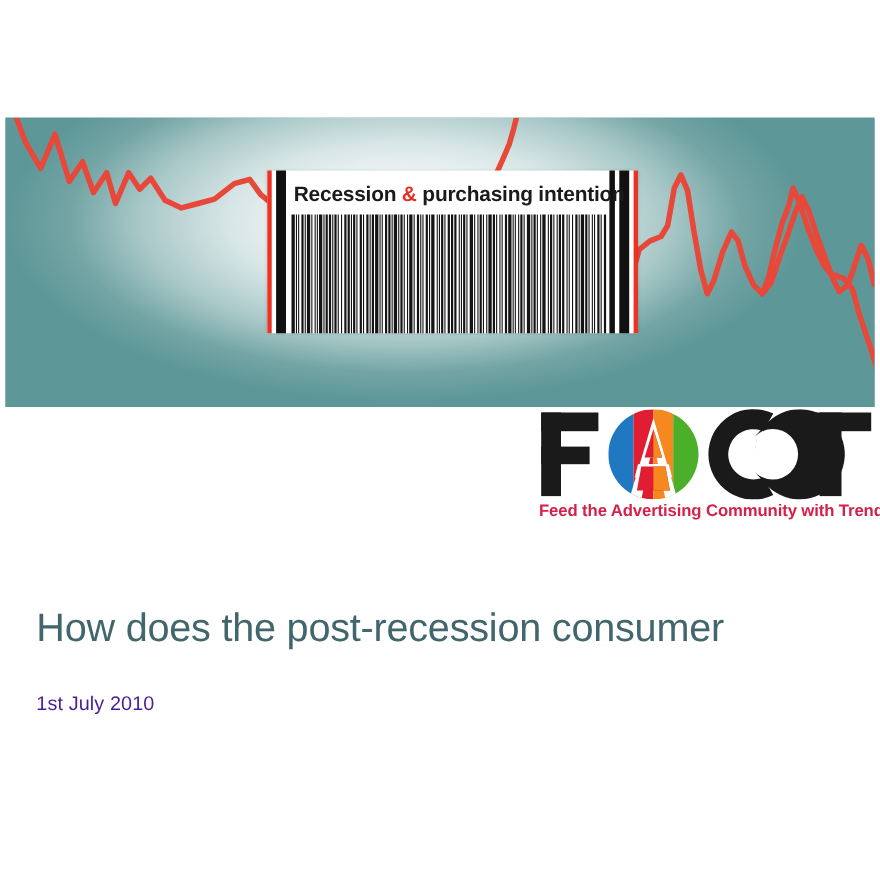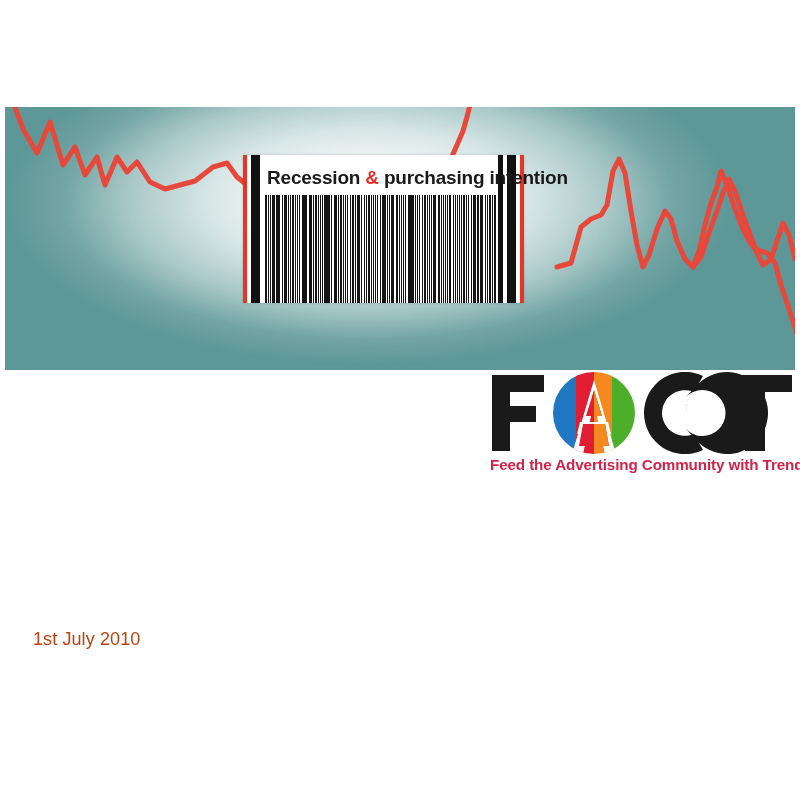--- a/index.html
+++ b/index.html
@@ -34,21 +34,21 @@
     width: 790px;
     height: 263px;
     display: block;
   }
 
   
   .barcode-wrap {
     position: absolute;
     left: 243px;
     top: 155px;
-    width: 281px;
+    width: 337px;
     height: 148px;
     background: #ffffff;
     box-shadow: 0 0 3px rgba(0,0,0,0.18);
   }
   .barcode-redline {
     position: absolute;
     top: 0;
     width: 4px;
     height: 148px;
     background: #ec3323;
@@ -136,21 +136,21 @@
     color: #41666c;
     letter-spacing: -0.2px;
   }
   .headline-line2 { display: block; }
   .date {
     position: absolute;
     left: 33px;
     top: 629px;
     font-family: "Liberation Sans", sans-serif;
     font-size: 18px;
-    color: #c2410c;
+    color: #4c1d95;
     letter-spacing: 0.1px;
   }
 </style>
 </head>
 <body>
 
 <div class="banner">
   <svg class="banner-svg" viewBox="0 0 790 263" preserveAspectRatio="none">
 
     <polyline points="8,-5 18,22 32,46 45,15 58,58 70,40 80,68 92,50 100,78 112,50 122,65 132,55 145,75 160,82 175,78 190,74 208,60 222,56 232,70 242,78 252,72 262,66 272,74 285,84 300,88 320,89 335,86 348,88 360,74 370,62 378,72 388,94 396,106 405,118 418,104 428,88 436,74 444,56 452,38 458,24 462,10 465,-2" fill="none" stroke="#e8483a" stroke-width="5" stroke-linejoin="round" stroke-linecap="round"></polyline>
@@ -420,15 +420,16 @@
 
     <g>
       <rect x="230" y="3" width="74" height="17" fill="#1a1a1a"></rect>
       <rect x="257" y="3" width="20" height="76" fill="#1a1a1a"></rect>
     </g>
   </svg>
   <div class="logo-tagline">Feed the Advertising Community with Trends</div>
 </div>
 
 <h1 class="headline">
+  <span>How does the post-recession consumer</span>
 </h1>
 
 <div class="date">1st July 2010</div>
 
 </body></html>

